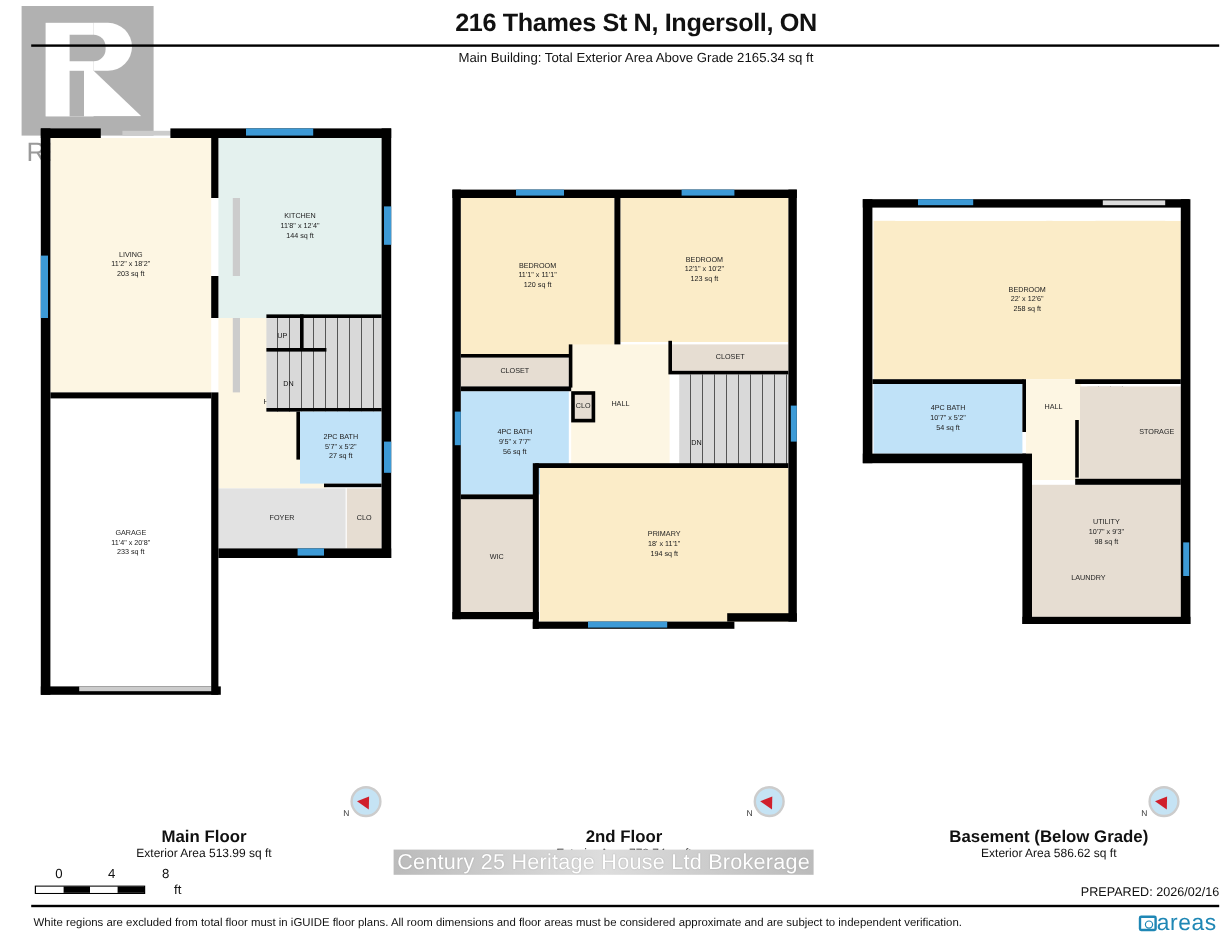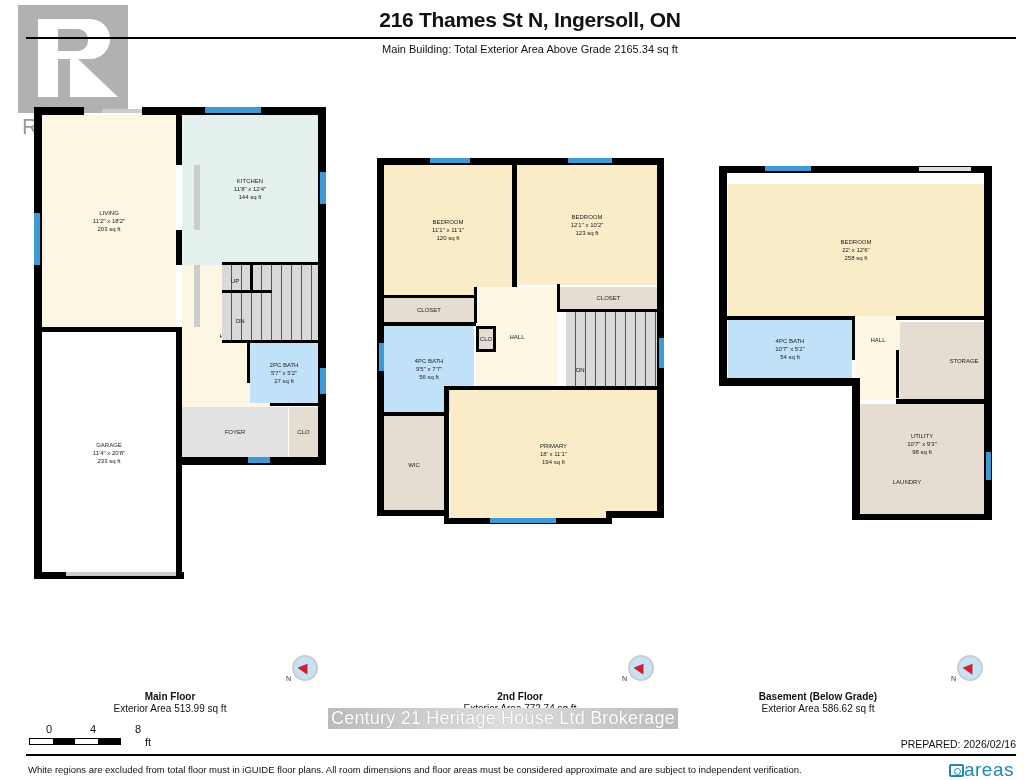--- a/index.html
+++ b/index.html
@@ -13,21 +13,21 @@
   .realtor .r2{position:absolute;left:60px;top:14px;width:32px;height:40px;background:#fff;border-radius:0 20px 20px 0;}
   .realtor .r3{position:absolute;left:20px;top:54px;width:80px;height:38px;background:#fff;clip-path:polygon(0 0,50% 0,100% 100%,0 100%);}
   .realtor .r4{position:absolute;left:40px;top:24px;width:30px;height:22px;background:#a9a9a9;border-radius:0 10px 10px 0;}
   .realtor .r5{position:absolute;left:40px;top:54px;width:12px;height:38px;background:#a9a9a9;}
   .realtor-text{left:4px;top:114px;font-size:22px;color:#9a9a9a;letter-spacing:0.5px;}
   .room{position:absolute;box-sizing:border-box;display:flex;flex-direction:column;align-items:center;justify-content:center;text-align:center;font-size:6px;line-height:8px;color:#222;}
   .wall{position:absolute;background:#000;}
   .win{position:absolute;background:#3d9ad6;}
   .stairs{position:absolute;background:repeating-linear-gradient(90deg,#d9d9d9 0 9px,#555 9px 10px);}
   .floor-label{position:absolute;text-align:center;font-size:10px;line-height:12px;}
-  .floor-label b{font-size:10px;}
+  .floor-label b{font-size:14px;}
   .compass{position:absolute;width:22px;height:22px;border-radius:50%;border:2px solid #ccc;background:#c5e3f4;}
   .compass::after{content:"";position:absolute;left:5px;top:6px;border-left:6px solid transparent;border-right:6px solid transparent;border-bottom:9px solid #d01f2b;transform:rotate(35deg);}
   .compass-n{position:absolute;font-size:7px;color:#333;}
   .scale-bar{position:absolute;height:5px;border:1px solid #000;display:flex;}
   .scale-bar span{flex:1;}
   .watermark{left:310px;top:708px;font-size:18px;color:#fff;background:linear-gradient(90deg,#bbb,#ddd 50%,#bbb);padding:0 3px;letter-spacing:0.2px;text-shadow:0 0 1px #999;}
   .footer{left:10px;top:764px;font-size:9.5px;}
   .prepared{right:8px;top:738px;font-size:10.5px;}
   .iguide{right:10px;top:759px;font-size:19px;color:#1f87b5;font-weight:normal;letter-spacing:0.5px;}
 </style>
@@ -226,35 +226,35 @@
 <div class="compass-n" style="left:622px;top:675px;">N</div>
 <div class="compass" style="left:957px;top:655px;"></div>
 <div class="compass-n" style="left:951px;top:675px;">N</div>
 
 <div class="floor-label" style="left:70px;width:200px;top:691px;">
   <b>Main Floor</b><br><span>Exterior Area 513.99 sq ft</span>
 </div>
 <div class="floor-label" style="left:420px;width:200px;top:691px;">
   <b>2nd Floor</b><br><span>Exterior Area 772.74 sq ft</span>
 </div>
-<div class="floor-label" style="left:718px;width:200px;top:691px;">
+<div class="floor-label" style="left:774px;width:200px;top:691px;">
   <b>Basement (Below Grade)</b><br><span>Exterior Area 586.62 sq ft</span>
 </div>
 
 <div class="abs" style="left:28px;top:723px;font-size:11px;">0</div>
 <div class="abs" style="left:72px;top:723px;font-size:11px;">4</div>
 <div class="abs" style="left:117px;top:723px;font-size:11px;">8</div>
 <div class="scale-bar" style="left:29px;top:738px;width:90px;">
   <span style="background:#fff"></span>
     <span style="background:#000"></span>
     <span style="background:#fff"></span>
     <span style="background:#000"></span>
 </div>
 <div class="abs" style="left:127px;top:736px;font-size:11px;">ft</div>
 
-<div class="abs watermark">Century 21 Heritage House Ltd Brokerage</div>
+<div class="abs watermark">Century 25 Heritage House Ltd Brokerage</div>
 
 <div class="abs prepared">PREPARED: 2026/02/16</div>
 <div class="abs hr" style="top:754px;"></div>
 <div class="abs footer">White regions are excluded from total floor must in iGUIDE floor plans. All room dimensions and floor areas must be considered approximate and are subject to independent verification.</div>
 <div class="abs iguide">
   <span style="display:inline-block;width:15px;height:13px;border:2px solid #1f87b5;border-radius:2px;box-sizing:border-box;vertical-align:-1px;position:relative;"><span style="position:absolute;left:3px;top:2px;width:5px;height:5px;border:1.5px solid #1f87b5;border-radius:50%;"></span></span><span>areas</span>
 </div>
 
 </body></html>

